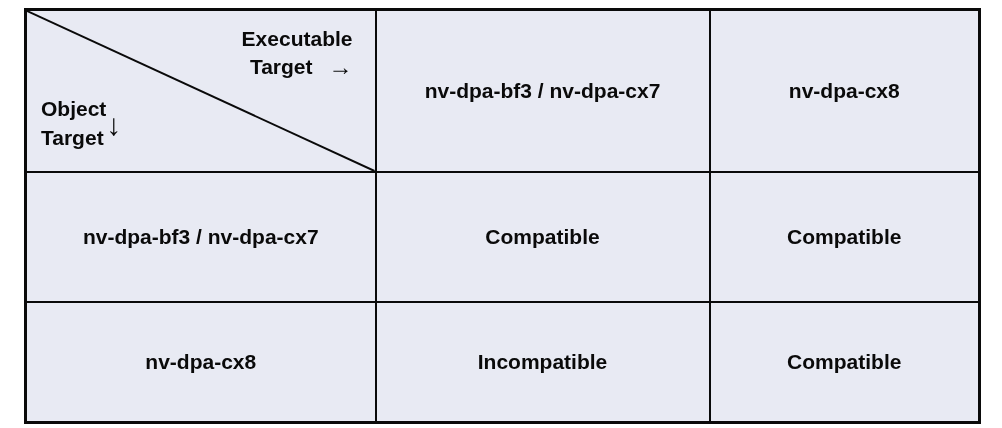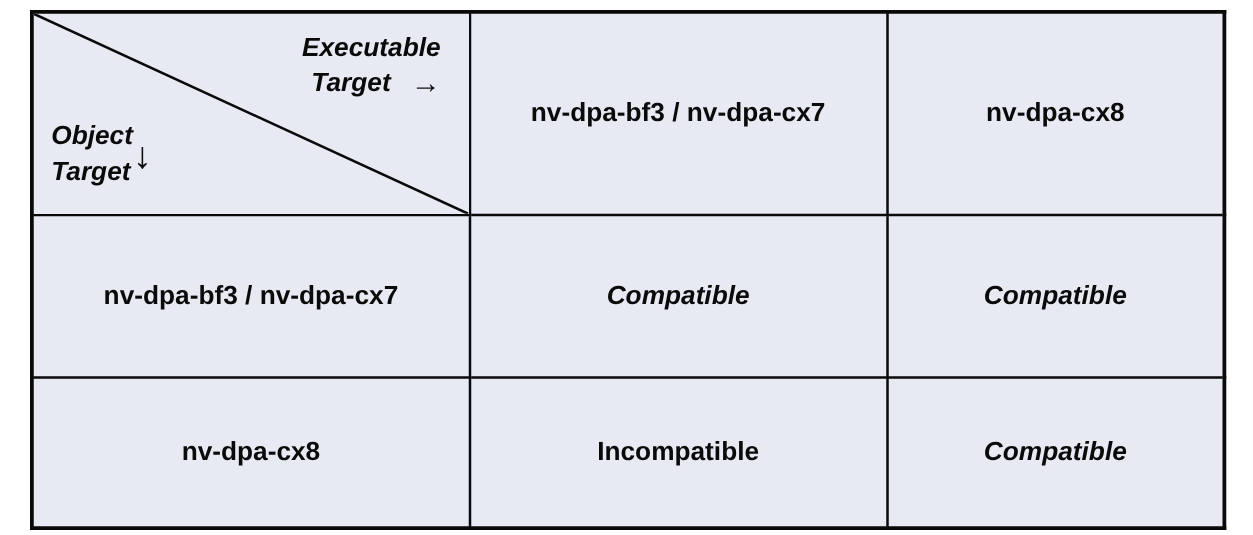--- a/index.html
+++ b/index.html
@@ -55,21 +55,20 @@
   .row-2 td    { height: 118px; }
 
   
   .corner-cell {
     position: relative;
     padding: 0 !important;
   }
   .corner-inner {
     position: absolute;
     inset: 0;
-    font-style: italic;
   }
   .corner-diag {
     position: absolute;
     inset: 0;
     width: 100%;
     height: 100%;
     display: block;
     pointer-events: none;
   }
   .corner-col-label {
@@ -118,21 +117,21 @@
   .arrow-down {
     display: inline-block;
     font-size: 30px;
     line-height: 1;
     font-weight: normal;
     color: #0a0a0a;
     transform: translateY(1px);
   }
 
   
-  .status-compatible { color: #70ad47; font-style: italic; }
+  .status-compatible { color: #70ad47; }
   .status-incompatible { color: #b22222; margin-left: 24px; }
 </style>
 </head>
 <body>
 
 <div id="stage">
 
   <table class="matrix">
     <colgroup>
       <col class="col-a">

